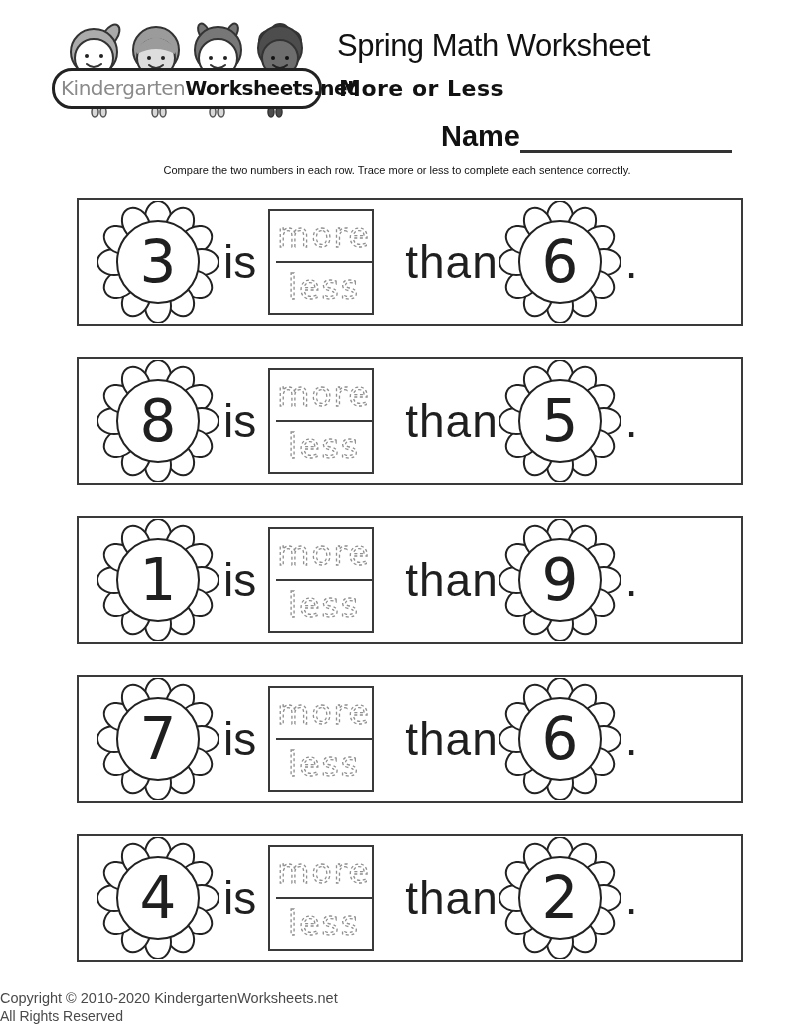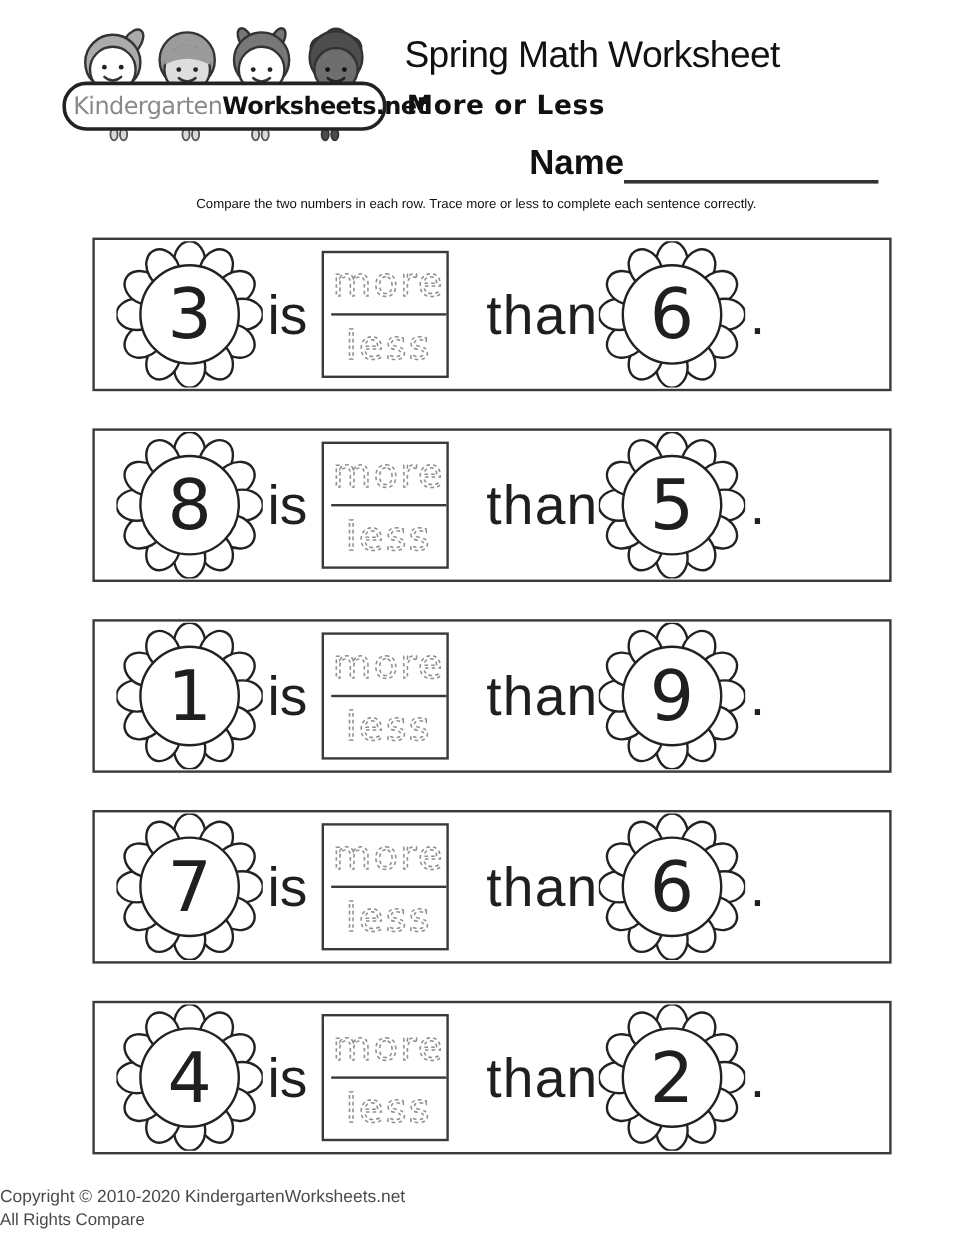--- a/index.html
+++ b/index.html
@@ -297,16 +297,16 @@
           <use href="#flower-shape"></use>
           <text x="61" y="81" text-anchor="middle">2</text>
         </svg>
       <span class="word period">.</span>
     </div>
 
   </div>
 
   <div id="footer">
     <div class="line1">Copyright © 2010-2020 KindergartenWorksheets.net</div>
-    <div class="line2">All Rights Compare</div>
+    <div class="line2">All Rights Reserved</div>
   </div>
 
 </div>
 
 </body></html>

